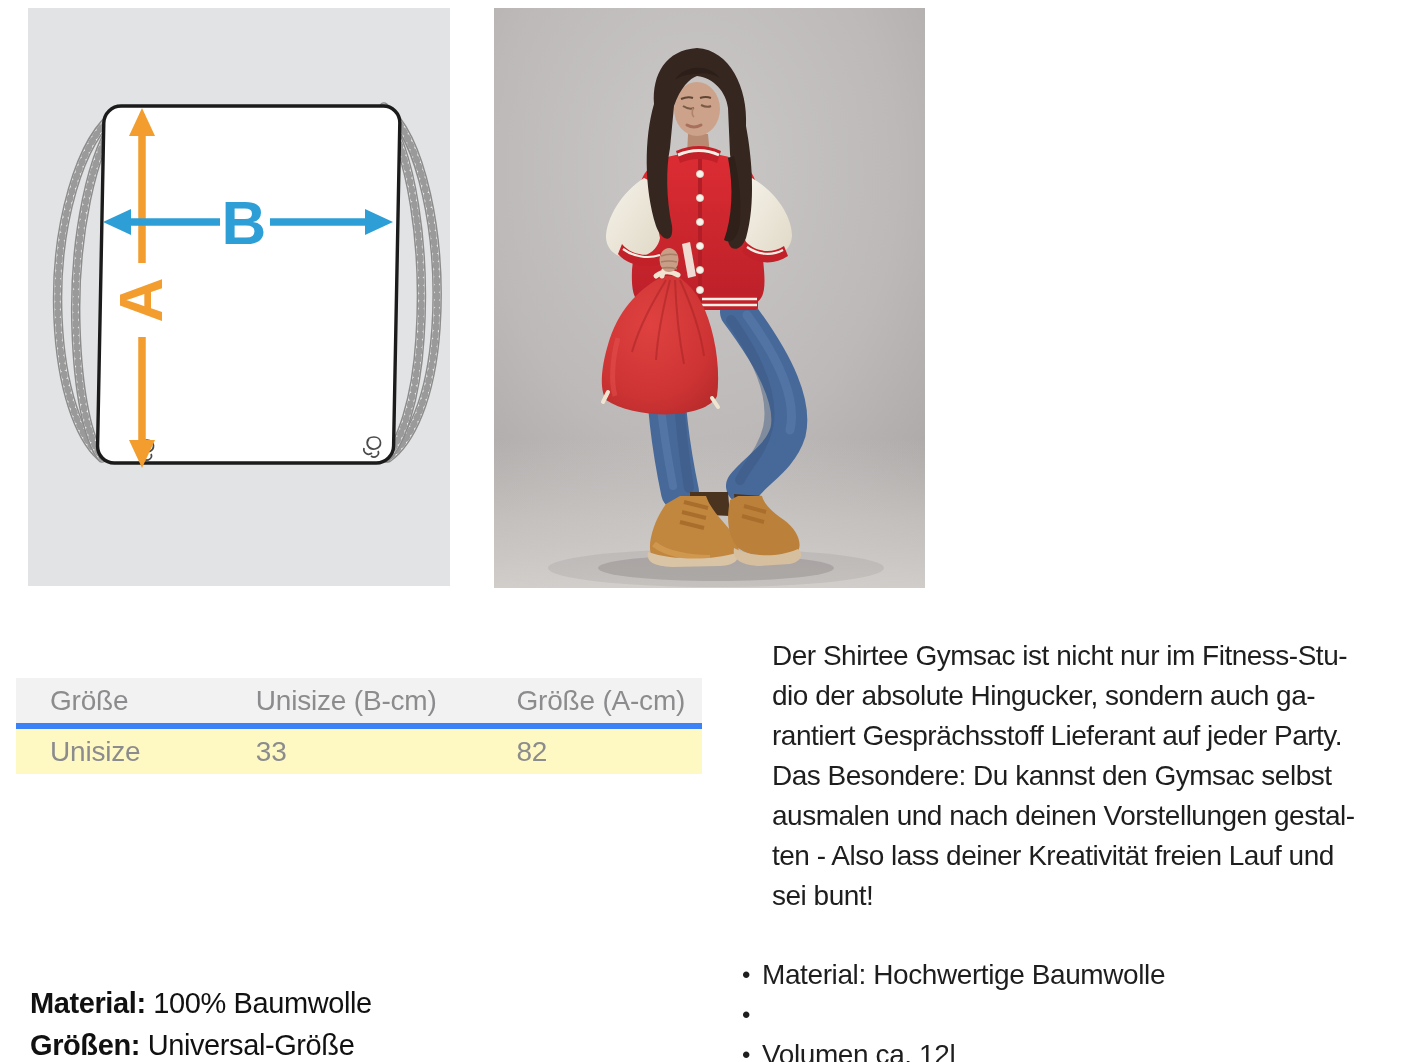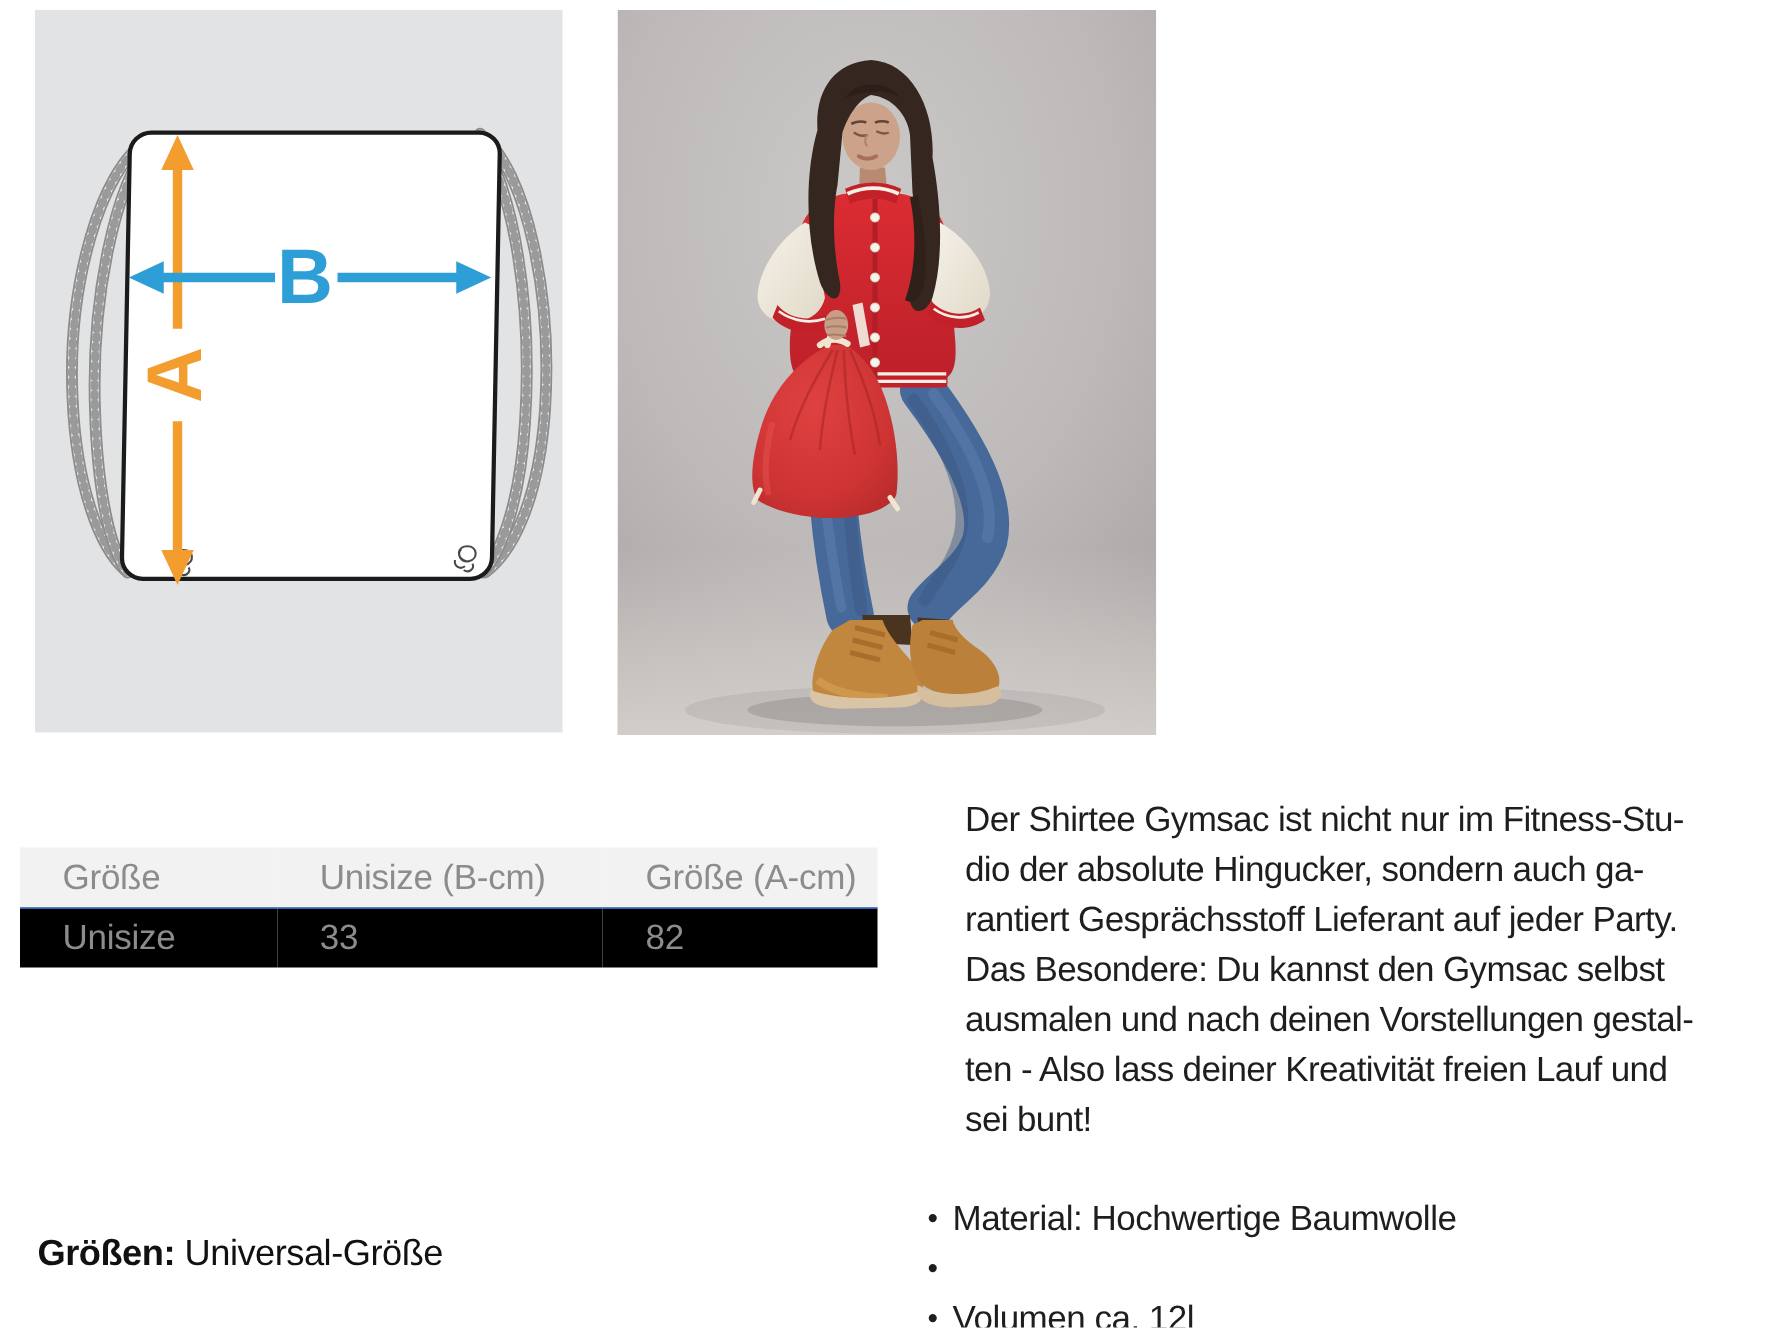--- a/index.html
+++ b/index.html
@@ -34,21 +34,21 @@
     font-size:28px; color:#8c8c8e; letter-spacing:-0.2px;
   }
   table.size-table col.c1 { width:30%; }
   table.size-table col.c2 { width:38%; }
   table.size-table col.c3 { width:32%; }
   table.size-table th, table.size-table td {
     font-weight:400; text-align:left;
     height:48px; padding:0 0 0 34px; vertical-align:middle;
   }
   table.size-table thead tr { background:#f2f2f3; }
-  table.size-table tbody tr { background:#000000; border-top:1px solid #3b82f6; }
+  table.size-table tbody tr { background:#fef9c3; border-top:6px solid #3b82f6; }
   
   .description {
     position:absolute; left:740px; top:636px; width:676px;
   }
   .desc-paragraph {
     font-size:28px; line-height:40px; letter-spacing:-0.5px;
     white-space:pre-line; color:#1e1e1e;margin-left:32px;
   }
   .feature-list {
     list-style:none; margin-top:39px;
@@ -273,16 +273,20 @@
     </li>
     <li>
       <span class="dot">•</span>
       <span>Volumen ca. 12l</span>
     </li>
   </ul>
 </section>
 
 <section class="materials">
   <p>
+    <strong>Material:</strong>
+    <span>100% Baumwolle</span>
+  </p>
+  <p>
     <strong>Größen:</strong>
     <span>Universal-Größe</span>
   </p>
 </section>
 
 </body></html>

